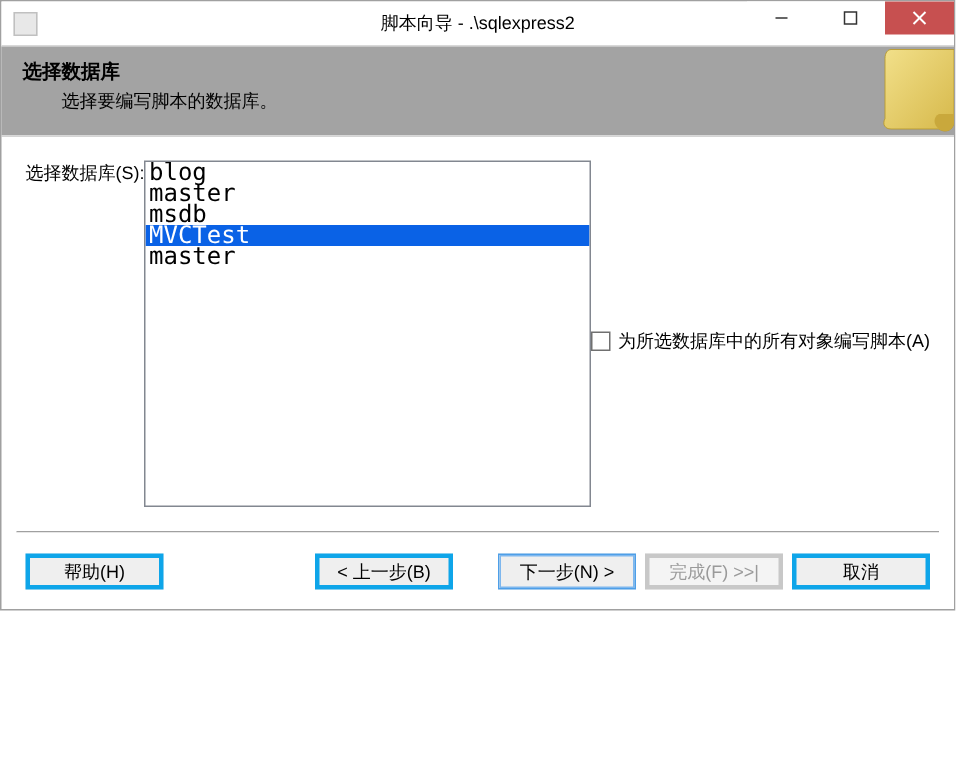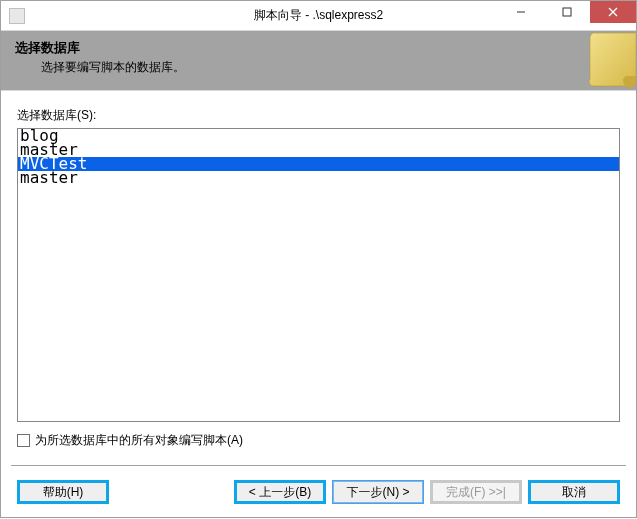--- a/index.html
+++ b/index.html
@@ -7,21 +7,21 @@
     margin: 0;
     font-family: "Microsoft YaHei", "SimSun", Arial, sans-serif;
     font-size: 12px;
     background: #fff;
     width: 637px;
     height: 519px;
     overflow: hidden;
   }
   .window {
     width: 637px;
-    height: 518px;
+    height: 407px;
     background: #fff;
     border: 1px solid #a0a0a0;
     display: flex;
     flex-direction: column;
   }
   .titlebar {
     height: 30px;
     background: #fff;
     border-bottom: 1px solid #d8d8d8;
     display: flex;
@@ -85,21 +85,20 @@
     position: absolute;
     right: 0;
     top: 0;
     width: 50px;
     height: 60px;
   }
   .content {
     flex: 1;
     padding: 16px 16px 8px 16px;
     display: flex;
-    flex-direction: column;
   }
   .label {
     margin-bottom: 4px;
   }
   .listbox {
     flex: 1;
     border: 1px solid #828790;
     background: #fff;
     overflow: auto;
     font-family: "SimSun", monospace;
@@ -150,20 +149,21 @@
     font-size: 12px;
     font-family: inherit;
     display: flex;
     align-items: center;
     justify-content: center;
     white-space: nowrap;
   }
   .btn.default {
     border: 1px solid #4e9fe8;
     box-shadow: inset 0 0 0 1px #7eb7ee;
+    margin-left: 24px;
   }
   .btn.disabled {
     color: #9a9a9a;
     border-color: #c8c8c8;
     background: #f4f4f4;
   }
 </style>
 </head>
 <body>
 
@@ -207,20 +207,21 @@
         <path d="M40 55 C36 52 36 47 40 45 L50 45 L50 50 C50 56 44 58 40 55 Z" fill="#c9a83c"></path>
       </svg>
     </div>
   </div>
 
   <div class="content">
     <div class="label">选择数据库(S):</div>
     <div class="listbox" id="db-list">
         <div class="list-item">blog</div>
         <div class="list-item">master</div>
+        <div class="list-item">msdb</div>
         <div class="list-item selected">MVCTest</div>
         <div class="list-item">master</div>
       </div>
     <div class="checkbox-row">
       <span class="checkbox"></span>
       <span>为所选数据库中的所有对象编写脚本(A)</span>
     </div>
   </div>
 
   <div class="divider"></div>

